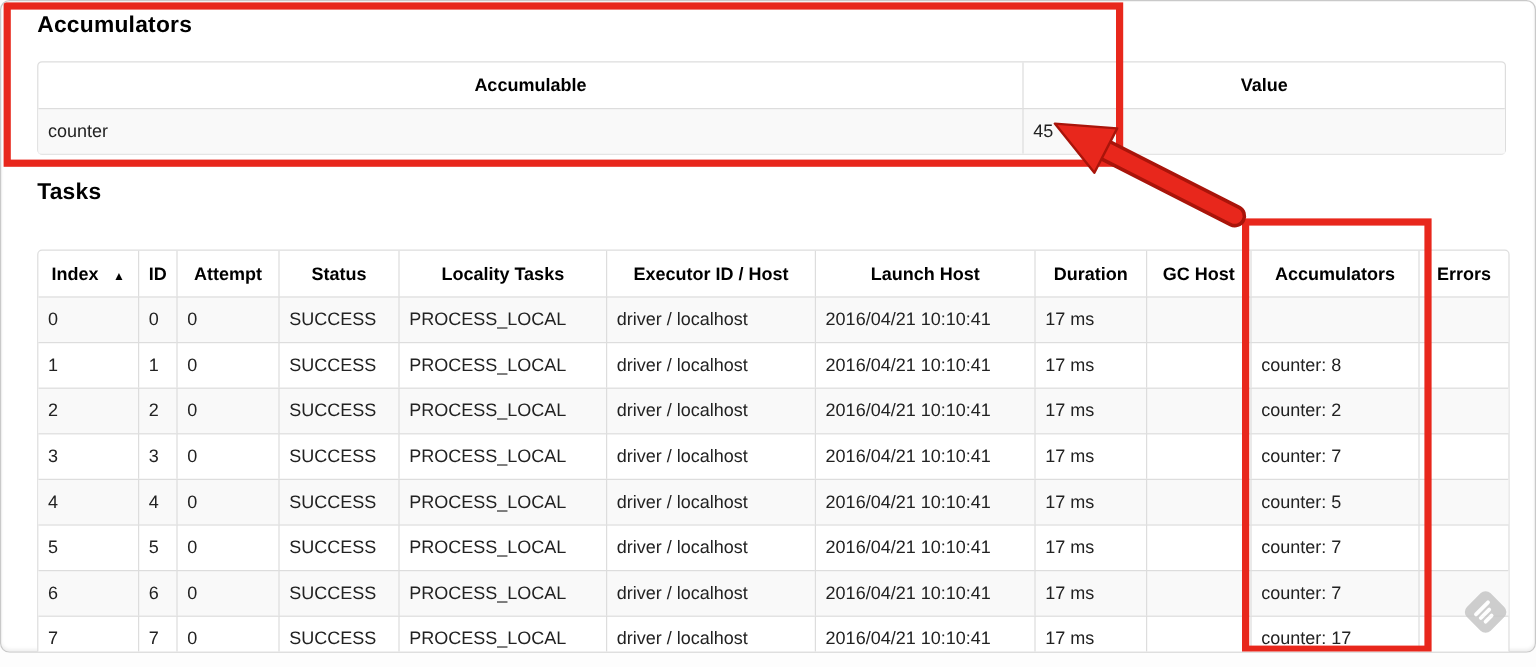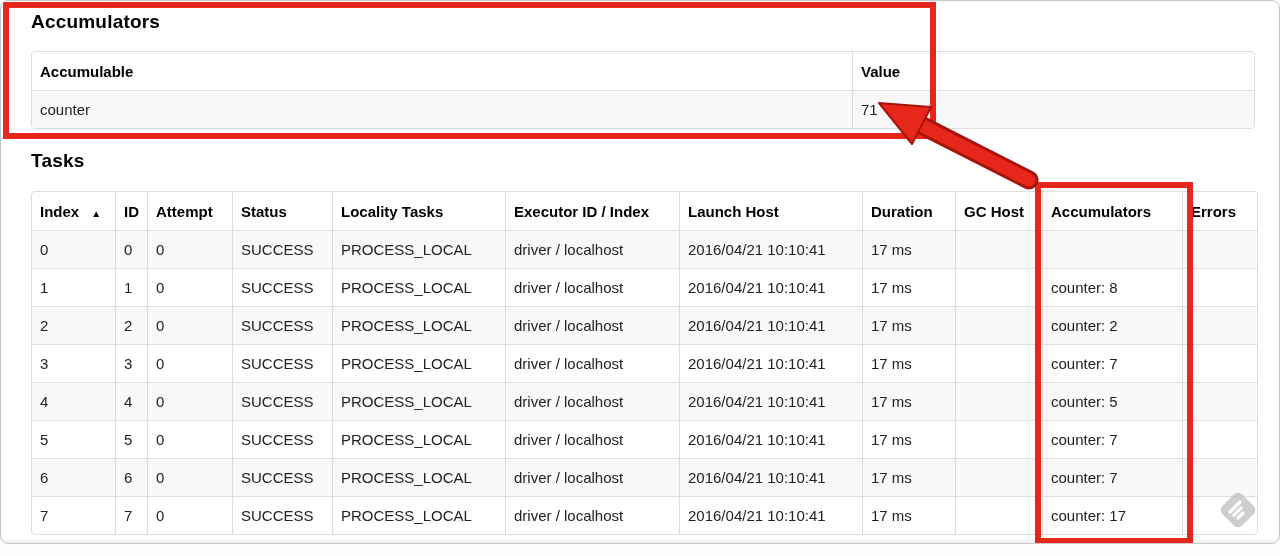--- a/index.html
+++ b/index.html
@@ -16,30 +16,30 @@
   #acc-heading   { top:10px; }
   #tasks-heading { top:149px; }
 
   table.ui-table {
     position:absolute; left:30px;
     border-collapse:separate; border-spacing:0; table-layout:fixed;
     border:1px solid #ddd; border-radius:4px;
     font-size:15px; color:#222; background:#fff;
   }
   #acc-table   { top:50px;  width:1222px; }
-  #tasks-table { top:190px; width:1225px; }
+  #tasks-table { top:207px; width:1225px; }
 
   .ui-table th, .ui-table td {
     box-sizing:border-box; height:38px; padding:0 8px;
     text-align:left; vertical-align:middle; white-space:nowrap; overflow:hidden;
     border-left:1px solid #ddd; border-top:1px solid #ddd;
   }
   .ui-table th { font-weight:bold; color:#000; }
   .ui-table th:first-child, .ui-table td:first-child { border-left:none; }
-  .ui-table thead tr:first-child th { border-top:none; }
+  .ui-table thead tr:first-child th { border-top:none;text-align:center; }
   .ui-table tbody tr:nth-child(odd) { background:#f9f9f9; }
 
   .sort-icon { font-size:10px; margin-left:12px; color:#000; }
 
   .annotations {
     position:absolute; left:0; top:0; width:1280px; height:556px;
     pointer-events:none;
   }
   .watermark { position:absolute; left:1212px; top:484px; width:50px; height:50px; opacity:0.85; }
 </style>
@@ -57,21 +57,21 @@
     </colgroup>
   <thead>
         <tr>
           <th>Accumulable</th>
           <th>Value</th>
         </tr>
       </thead>
       <tbody>
         <tr>
           <td>counter</td>
-          <td>71</td>
+          <td>45</td>
         </tr>
       </tbody>
     </table>
 
   <h2 class="section-heading" id="tasks-heading">Tasks</h2>
 
   <table class="ui-table" id="tasks-table">
     <colgroup>
       <col style="width:83px">
         <col style="width:32px">
@@ -85,21 +85,21 @@
       <col style="width:140px">
         <col style="width:75px">
     </colgroup>
   <thead>
         <tr>
           <th>Index<span class="sort-icon">▲</span></th>
           <th>ID</th>
           <th>Attempt</th>
           <th>Status</th>
           <th>Locality Tasks</th>
-          <th>Executor ID / Index</th>
+          <th>Executor ID / Host</th>
           <th>Launch Host</th>
           <th>Duration</th>
           <th>GC Host</th>
           <th>Accumulators</th>
           <th>Errors</th>
         </tr>
       </thead>
       <tbody>
         <tr>
           <td>0</td>

